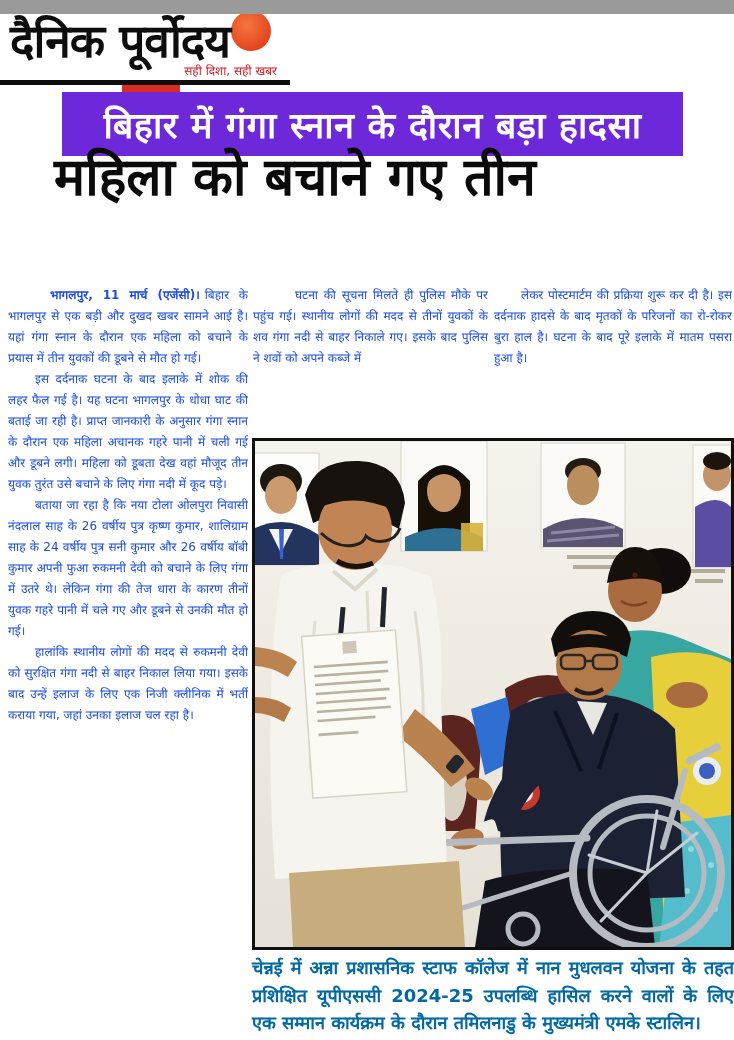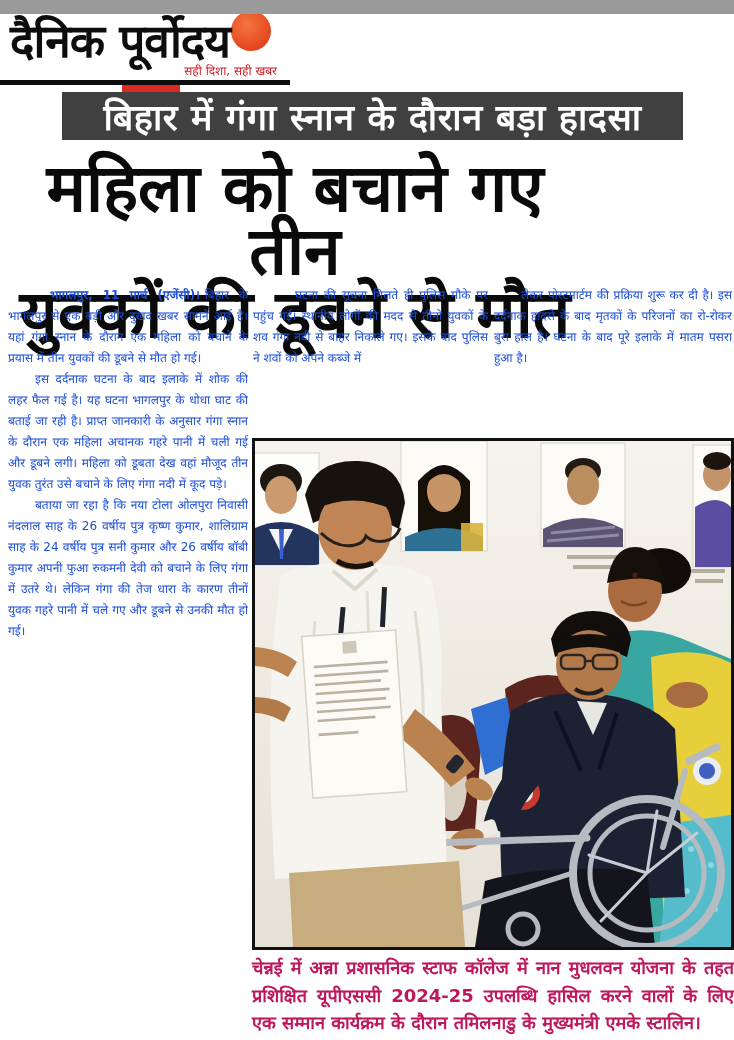--- a/index.html
+++ b/index.html
@@ -18,28 +18,28 @@
     color:#0d0d0d;letter-spacing:-1px;white-space:nowrap;z-index:2;
   }
   .logo-tagline{
     position:absolute;left:0;top:48px;width:277px;text-align:right;
     color:#d0202a;font-weight:normal;font-size:12px;z-index:2;
   }
   .masthead-rule{position:absolute;left:0;top:66px;width:290px;height:5px;background:#0d0d0d;}
   .publisher-strip{position:absolute;left:122px;top:71px;width:58px;height:7px;background:#da2a22;}
   
   .kicker{
-    position:absolute;left:62px;top:78px;width:621px;height:48px;background:#404040;
+    position:absolute;left:62px;top:78px;width:621px;height:64px;background:#6d28d9;
     color:#ffffff;font-weight:bold;font-size:36px;display:flex;align-items:center;
     justify-content:center;white-space:nowrap;letter-spacing:0.5px;
   }
   
   .headline{
-    position:absolute;left:0;top:143px;width:590px;margin:0;text-align:center;
-    font-size:66px;line-height:63px;font-weight:bold;color:#0a0a0a;
+    position:absolute;left:0;top:132px;width:590px;margin:0;text-align:center;
+    font-size:52px;line-height:63px;font-weight:bold;color:#0a0a0a;
   }
   
   .col{
     position:absolute;text-align:justify;font-size:12px;line-height:21px;color:#1d4ed8;
     overflow:hidden;
   }
   .col p{margin:0;text-indent:27px;}
   .col p.first{text-indent:42px;}
   .dateline{font-weight:bold;margin-right:5px;}
   .col1{left:8px;top:271px;width:240px;height:757px;}
@@ -47,21 +47,21 @@
   .col3{left:494px;top:271px;width:238px;height:151px;}
   
   .photo{
     position:absolute;left:252px;top:424px;width:476px;height:506px;margin:0;
     border:3px solid #101010;background:#efece6;
   }
   .photo svg{display:block;width:476px;height:506px;}
   
   .caption{
     position:absolute;left:252px;top:940px;width:482px;font-weight:bold;
-    font-size:18px;line-height:27.5px;text-align:justify;color:#be185d;
+    font-size:18px;line-height:27.5px;text-align:justify;color:#0369a1;
   }
   .bottom-rule{position:absolute;left:0;top:1029px;width:734px;height:8px;background:#c9202c;}
 </style>
 </head>
 <body>
 
 <div class="page">
 
   <header class="masthead">
     <span class="logo-dot"></span>
@@ -70,27 +70,27 @@
     <div class="masthead-rule"></div>
     <div class="publisher-strip"></div>
   </header>
 
   <div class="kicker">
     <span>बिहार में गंगा स्नान के दौरान बड़ा हादसा</span>
   </div>
 
   <h2 class="headline">
     <span>महिला को बचाने गए तीन</span><br>
-    <span>युवकों की डूबने से मौत</span>
   </h2>
 
   <div class="col col1">
     <p class="first"><span class="dateline">भागलपुर, 11 मार्च (एजेंसी)।</span><span>बिहार के भागलपुर से एक बड़ी और दुखद खबर सामने आई है। यहां गंगा स्नान के दौरान एक महिला को बचाने के प्रयास में तीन युवकों की डूबने से मौत हो गई।</span></p>
     <p>इस दर्दनाक घटना के बाद इलाके में शोक की लहर फैल गई है। यह घटना भागलपुर के धोधा घाट की बताई जा रही है। प्राप्त जानकारी के अनुसार गंगा स्नान के दौरान एक महिला अचानक गहरे पानी में चली गई और डूबने लगी। महिला को डूबता देख वहां मौजूद तीन युवक तुरंत उसे बचाने के लिए गंगा नदी में कूद पड़े।</p>
     <p>बताया जा रहा है कि नया टोला ओलपुरा निवासी नंदलाल साह के 26 वर्षीय पुत्र कृष्ण कुमार, शालिग्राम साह के 24 वर्षीय पुत्र सनी कुमार और 26 वर्षीय बॉबी कुमार अपनी फुआ रुकमनी देवी को बचाने के लिए गंगा में उतरे थे। लेकिन गंगा की तेज धारा के कारण तीनों युवक गहरे पानी में चले गए और डूबने से उनकी मौत हो गई।</p>
+    <p>हालांकि स्थानीय लोगों की मदद से रुकमनी देवी को सुरक्षित गंगा नदी से बाहर निकाल लिया गया। इसके बाद उन्हें इलाज के लिए एक निजी क्लीनिक में भर्ती कराया गया, जहां उनका इलाज चल रहा है।</p>
   </div>
 
   <div class="col col3">
     <p>लेकर पोस्टमार्टम की प्रक्रिया शुरू कर दी है। इस दर्दनाक हादसे के बाद मृतकों के परिजनों का रो-रोकर बुरा हाल है। घटना के बाद पूरे इलाके में मातम पसरा हुआ है।</p>
   </div>
 
   <div class="col col2">
     <p class="first">घटना की सूचना मिलते ही पुलिस मौके पर पहुंच गई। स्थानीय लोगों की मदद से तीनों युवकों के शव गंगा नदी से बाहर निकाले गए। इसके बाद पुलिस ने शवों को अपने कब्जे में</p>
   </div>
 

